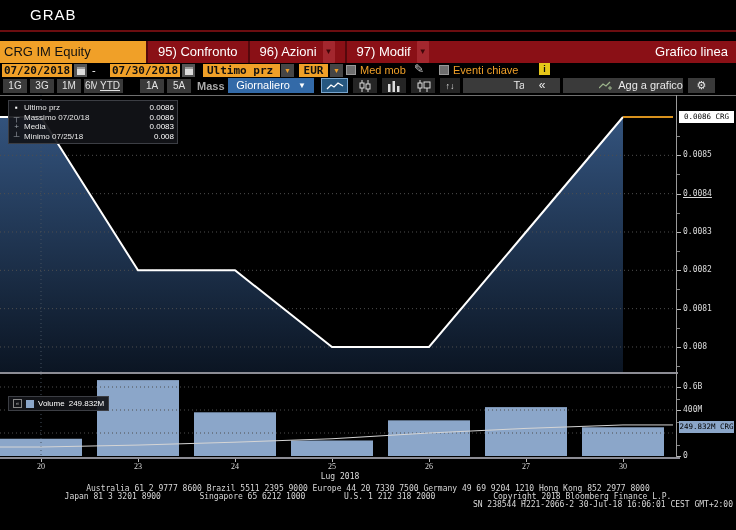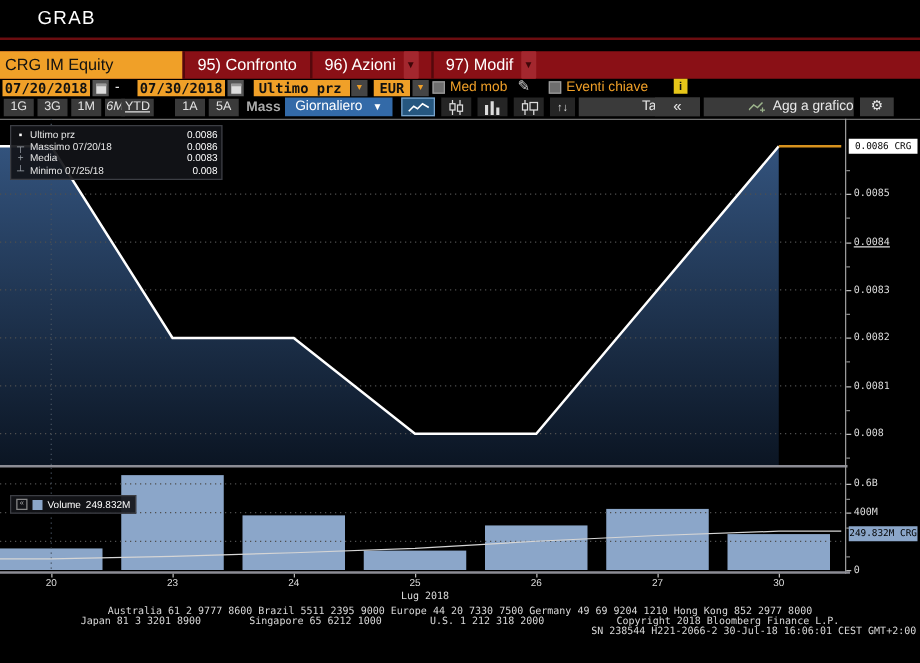--- a/index.html
+++ b/index.html
@@ -32,21 +32,21 @@
   .txt-btn{background:#3a3a3a;color:#e8e8e8;font-size:11px;height:15px;line-height:15px;text-align:center;}
   
   #chart-topline{left:0;top:95px;width:736px;height:1px;background:#6f6f6f;}
   #panel-sep{left:0;top:372px;width:678px;height:2px;background:#8c8c94;}
   #price-axis-line{left:676px;top:95px;width:1px;height:364px;background:#9a9a9a;}
   #x-axis-line{left:0;top:457px;width:680px;height:2px;background:#8c8c94;}
   .ax-tick{position:absolute;width:4px;height:1px;background:#bbb;left:677px;}
   .ax-minor{position:absolute;width:3px;height:1px;background:#888;left:677px;}
   .ax-lbl{position:absolute;left:683px;font-size:8px;line-height:8px;color:#ddd;font-family:"DejaVu Sans Mono",monospace;}
   .x-stub{position:absolute;width:1px;height:3px;background:#bbb;top:459px;}
-  .x-lbl{position:absolute;top:462px;width:24px;margin-left:-12px;text-align:center;font-size:8px;color:#ddd;font-family:Liberation Sans, sans-serif;}
+  .x-lbl{position:absolute;top:462px;width:24px;margin-left:-12px;text-align:center;font-size:8px;color:#ddd;font-family:Liberation Serif, serif;}
   #month-label{left:310px;top:472px;width:60px;text-align:center;font-size:8px;color:#ddd;font-family:"DejaVu Sans Mono",monospace;}
   .badge{position:absolute;left:679px;width:55px;height:12px;font-size:7.5px;line-height:12px;text-align:center;font-family:"DejaVu Sans Mono",monospace;}
   #price-badge{top:111px;background:#fff;color:#000;}
   #vol-badge{top:421px;background:#8ba6c9;color:#000;}
   
   #legend-box{left:8px;top:100px;width:162px;background:rgba(18,19,24,0.92);border:1px solid #3c3e44;padding:2px 3px;}
   .lg-row{display:flex;font-size:8px;line-height:9.5px;gap:3px;}
   .lg-marker{width:9px;color:#9aa0a8;text-align:center;}
   .lg-label{flex:1;color:#e8e8e8;}
   .lg-value{color:#fff;}
@@ -72,20 +72,21 @@
       <span>95) Confronto</span>
     </div>
     <div class="menu-item">
       <span>96) Azioni</span>
       <span class="menu-caret">▼</span>
     </div>
     <div class="menu-item">
       <span>97) Modif</span>
       <span class="menu-caret">▼</span>
     </div>
+    <div id="menubar-right">Grafico linea</div>
   </div>
 
   <div class="abs amber-field" style="left:2px;top:64px;width:70px;">07/20/2018</div>
   <div class="abs mini-btn" style="left:74px;top:64px;">
       <div class="cal-glyph"></div>
     </div>
   <div class="abs" style="left:92px;top:64px;font-size:11px;color:#fff;line-height:13px;">-</div>
   <div class="abs amber-field" style="left:110px;top:64px;width:70px;">07/30/2018</div>
   <div class="abs mini-btn" style="left:182px;top:64px;">
       <div class="cal-glyph"></div>
@@ -97,21 +98,21 @@
   <div class="abs checkbox" style="left:346px;top:65px;"></div>
   <div class="abs chk-label" style="left:360px;top:64px;">Med mob</div>
   <div class="abs" style="left:414px;top:62px;font-size:12px;color:#ccc;">✎</div>
   <div class="abs checkbox" style="left:439px;top:65px;"></div>
   <div class="abs chk-label" style="left:453px;top:64px;">Eventi chiave</div>
   <div class="abs" id="info-badge" style="left:539px;top:63px;">i</div>
 
   <div class="abs tb-btn" style="left:3px;top:79px;width:24px;">1G</div>
   <div class="abs tb-btn" style="left:30px;top:79px;width:24px;">3G</div>
   <div class="abs tb-btn" style="left:57px;top:79px;width:24px;">1M</div>
-  <div class="abs tb-btn" style="left:84px;top:79px;width:16px;font-style:italic;">6M</div>
+  <div class="abs tb-btn" style="left:84px;top:79px;width:16px;">6M</div>
   <div class="abs tb-btn" style="left:97px;top:79px;width:26px;text-decoration:underline;">YTD</div>
   <div class="abs tb-btn" style="left:140px;top:79px;width:24px;">1A</div>
   <div class="abs tb-btn" style="left:167px;top:79px;width:24px;">5A</div>
   <div class="abs" id="mass-label" style="left:197px;top:79px;font-weight:bold;">Mass</div>
   <div class="abs" id="freq-btn" style="left:228px;top:78px;width:86px;">
     <span>Giornaliero</span>
     <span style="font-size:8px;">▼</span>
   </div>
   <div class="abs icon-btn selected" style="left:321px;top:78px;width:27px;">
     <svg width="18" height="10" viewBox="0 0 18 10">

